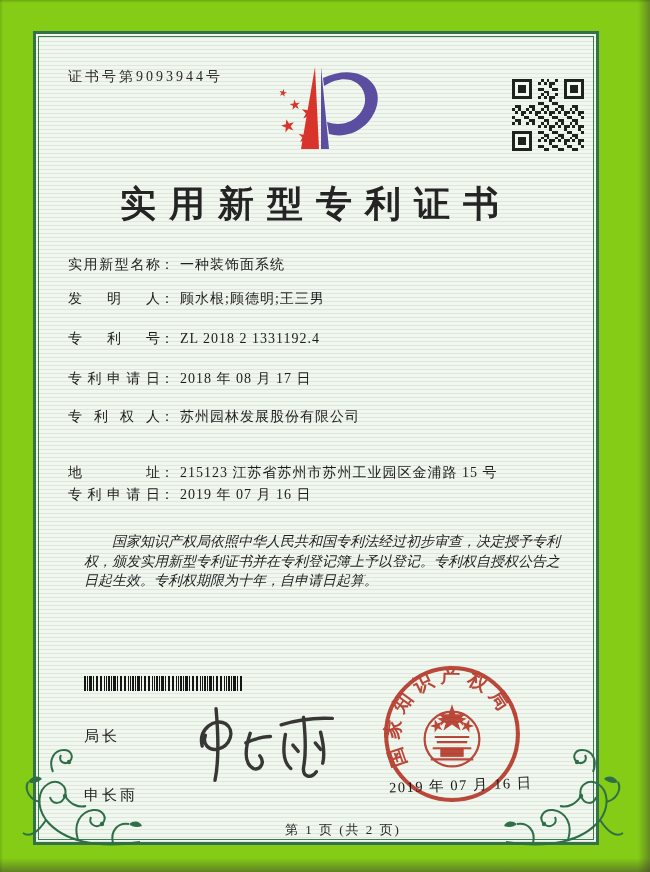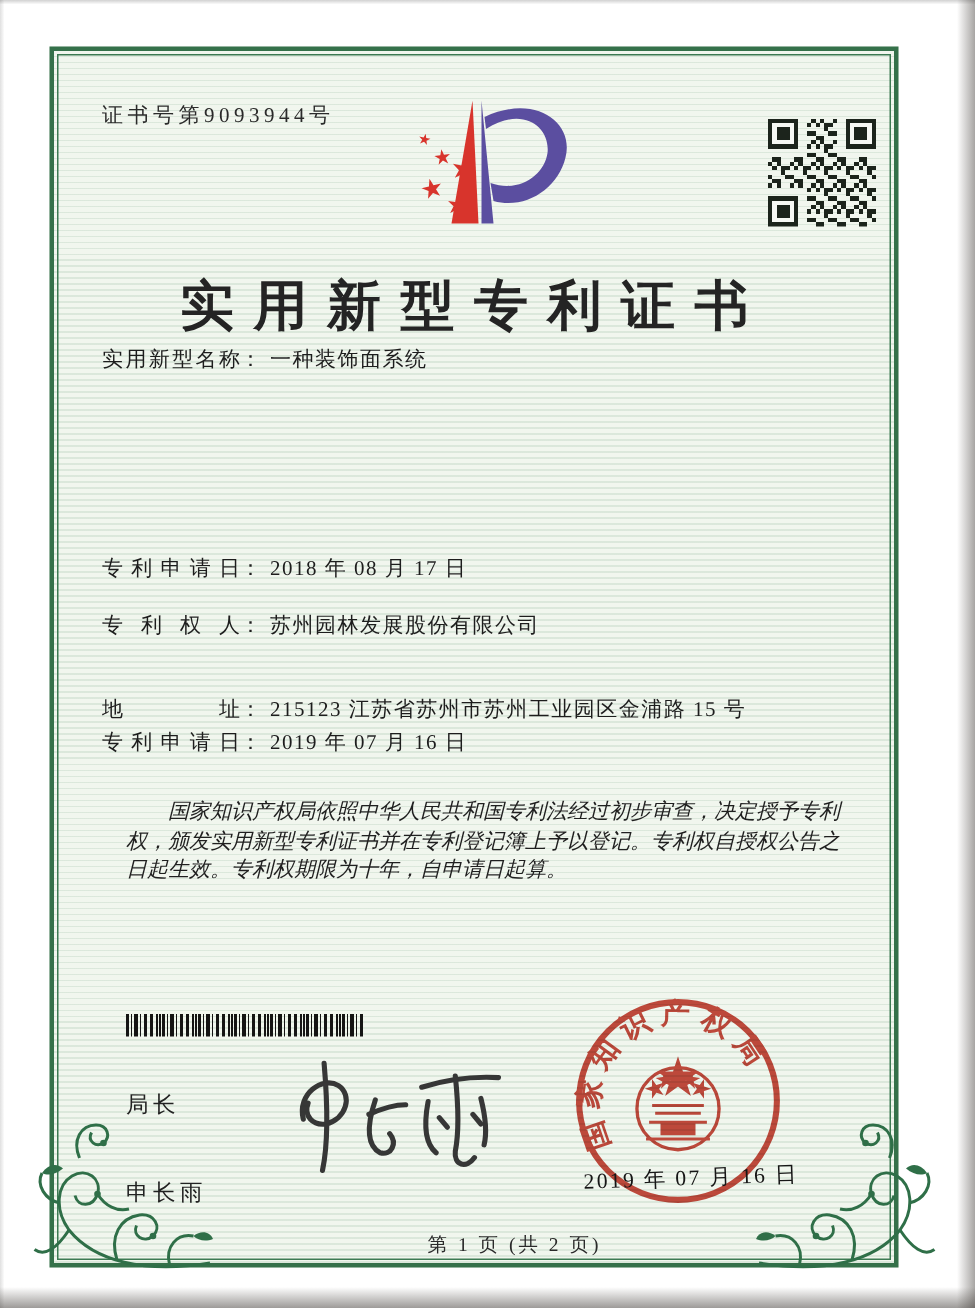--- a/index.html
+++ b/index.html
@@ -1,17 +1,17 @@
 <!DOCTYPE html>
 <html><head>
 <meta charset="utf-8">
 <style>
   html,body{margin:0;padding:0;}
   body{width:650px;height:872px;background:#eceae6;font-family:"Liberation Serif","DejaVu Serif",serif;}
-  .scan{position:relative;width:650px;height:872px;background:#ffffff;overflow:hidden;}
+  .scan{position:relative;width:650px;height:872px;background:#84cc16;overflow:hidden;}
   .edge-r{position:absolute;right:0;top:0;width:12px;height:100%;background:linear-gradient(to right,rgba(0,0,0,0),rgba(60,55,50,.45));z-index:50;}
   .edge-b{position:absolute;left:0;bottom:0;width:100%;height:14px;background:linear-gradient(to bottom,rgba(0,0,0,0),rgba(60,55,50,.5));z-index:50;}
   .edge-t{position:absolute;left:0;top:0;width:100%;height:3px;background:linear-gradient(to bottom,rgba(0,0,0,.18),rgba(0,0,0,0));z-index:50;}
   .edge-l{position:absolute;left:0;top:0;width:3px;height:100%;background:linear-gradient(to right,rgba(0,0,0,.12),rgba(0,0,0,0));z-index:50;}
 
   .frame{position:absolute;left:33px;top:31px;width:560px;height:808px;
     border:3px solid #35714a;background-color:#f1f6ee;
     background-image:repeating-linear-gradient(0deg,rgba(106,158,122,.16) 0,rgba(106,158,122,.16) 1px,rgba(255,255,255,0) 1px,rgba(255,255,255,0) 4px);}
   .frame-inner{position:absolute;inset:2px;border:1px solid #3c7a52;}
 
@@ -235,22 +235,28 @@
       <rect x="11" y="24" width="1" height="1" fill="#1c241c"></rect>
       <rect x="12" y="24" width="1" height="1" fill="#1c241c"></rect>
       <rect x="16" y="24" width="1" height="1" fill="#1c241c"></rect>
       <rect x="17" y="24" width="1" height="1" fill="#1c241c"></rect>
       <rect x="21" y="24" width="1" height="1" fill="#1c241c"></rect>
       <rect x="22" y="24" width="1" height="1" fill="#1c241c"></rect>
     </svg>
 
   <div class="title">实用新型专利证书</div>
 
-  <div class="field-row" style="top:231px">
+  <div class="field-row" style="top:256px">
     <span class="flabel">实用新型名称</span><span class="fcolon">：</span><span class="fvalue">一种装饰面系统</span>
+  </div>
+  <div class="field-row" style="top:290px">
+    <span class="flabel">发明人</span><span class="fcolon">：</span><span class="fvalue">顾水根;顾德明;王三男</span>
+  </div>
+  <div class="field-row" style="top:330px">
+    <span class="flabel">专利号</span><span class="fcolon">：</span><span class="fvalue">ZL 2018 2 1331192.4</span>
   </div>
   <div class="field-row" style="top:370px">
     <span class="flabel">专利申请日</span><span class="fcolon">：</span><span class="fvalue">2018 年 08 月 17 日</span>
   </div>
   <div class="field-row" style="top:408px">
     <span class="flabel">专利权人</span><span class="fcolon">：</span><span class="fvalue">苏州园林发展股份有限公司</span>
   </div>
   <div class="field-row" style="top:464px">
     <span class="flabel">地址</span><span class="fcolon">：</span><span class="fvalue">215123 江苏省苏州市苏州工业园区金浦路 15 号</span>
   </div>

